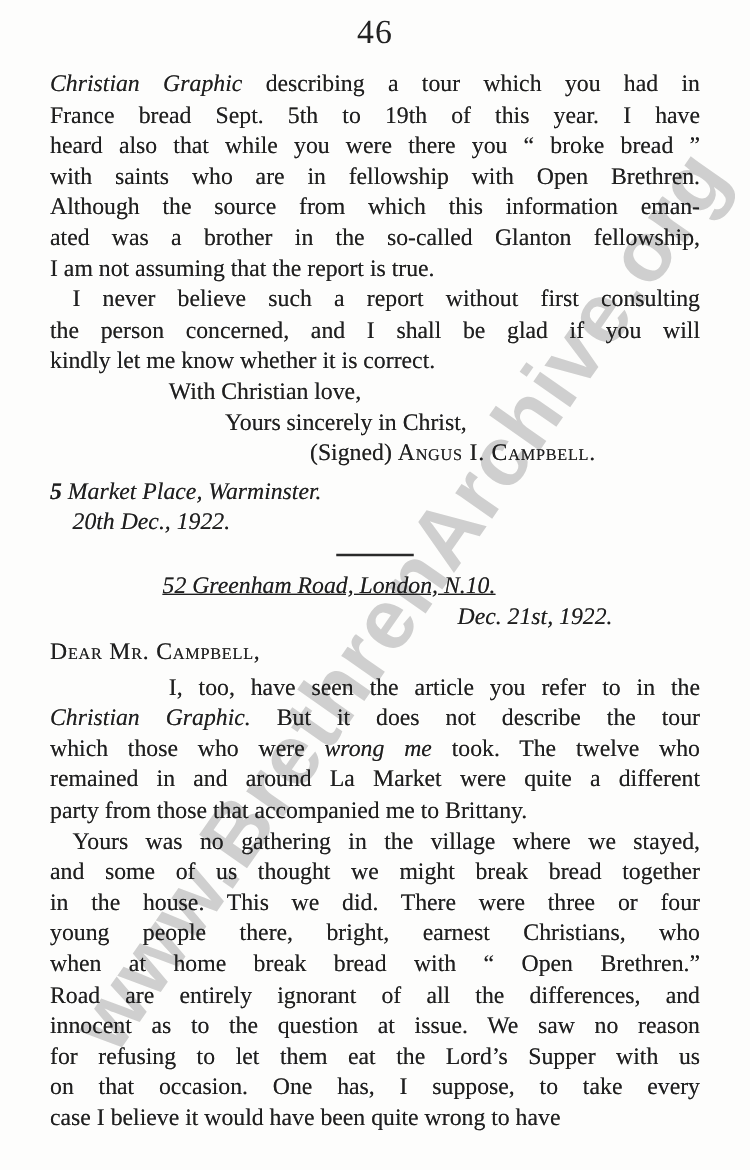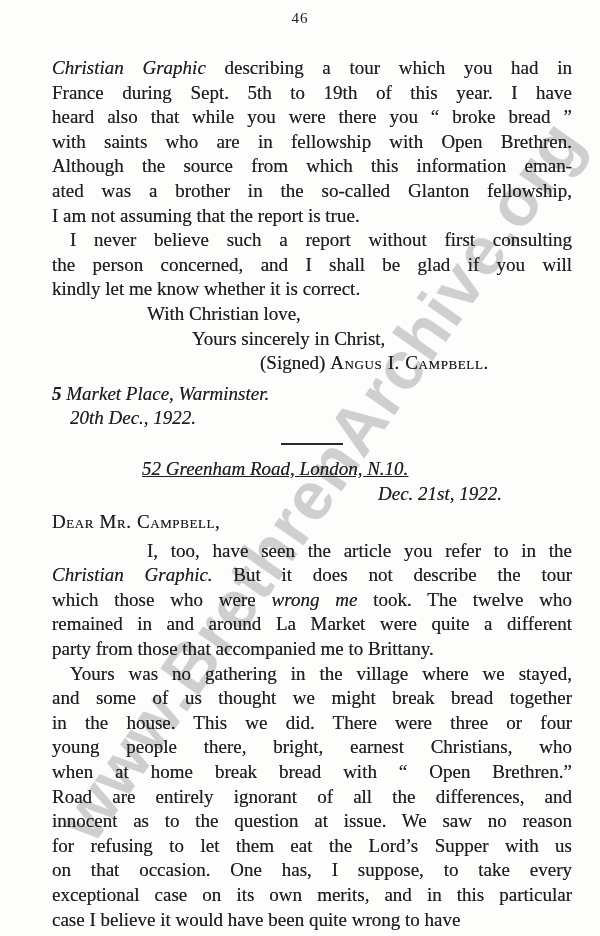--- a/index.html
+++ b/index.html
@@ -25,28 +25,28 @@
     white-space: nowrap;
     pointer-events: none;
     z-index: 0;
   }
   .page-number {
     position: absolute;
     top: 10px;
     left: 0;
     width: 100%;
     text-align: center;
-    font-size: 15px;
+    font-size: 27px;
     letter-spacing: 1px;
     color: #222;
     z-index: 1;
   }
   .content {
     position: absolute;
-    left: 52px;
+    left: 40px;
     top: 56px;
     width: 520px;
     z-index: 1;
     font-size: 19px;
     text-shadow: 0 0 0.4px rgba(40,40,40,0.7);
   }
   .block { margin: 0; }
   .line {
     line-height: 24.6px;
     white-space: normal;
@@ -72,21 +72,21 @@
 </style>
 </head>
 <body>
 
 <div class="page">
   <div class="watermark">www.BrethrenArchive.org</div>
   <div class="page-number">46</div>
   <div class="content">
       <div class="block">
         <div class="line a-j"><span class="s-i">Christian Graphic</span><span class="s-r"> describing a tour which you had in</span></div>
-        <div class="line a-j"><span class="s-r">France during Sept. 5th to 19th of this year.  I have</span></div>
+        <div class="line a-j"><span class="s-r">France bread Sept. 5th to 19th of this year.  I have</span></div>
         <div class="line a-j"><span class="s-r">heard also that while you were there you “ broke bread ”</span></div>
         <div class="line a-j"><span class="s-r">with saints who are in fellowship with Open Brethren.</span></div>
         <div class="line a-j"><span class="s-r">Although the source from which this information eman-</span></div>
         <div class="line a-j"><span class="s-r">ated was a brother in the so-called Glanton fellowship,</span></div>
         <div class="line a-l"><span class="s-r">I am not assuming that the report is true.</span></div>
       </div>
       <div class="block">
         <div class="line a-j" style="padding-left: 18px;"><span class="s-r">I never believe such a report without first consulting</span></div>
         <div class="line a-j"><span class="s-r">the person concerned, and I shall be glad if you will</span></div>
         <div class="line a-l"><span class="s-r">kindly let me know whether it is correct.</span></div>
@@ -120,17 +120,16 @@
       <div class="block">
         <div class="line a-j" style="padding-left: 18px;"><span class="s-r">Yours was no gathering in the village where we stayed,</span></div>
         <div class="line a-j"><span class="s-r">and some of us thought we might break bread together</span></div>
         <div class="line a-j"><span class="s-r">in the house.  This we did.  There were three or four</span></div>
         <div class="line a-j"><span class="s-r">young people there, bright, earnest Christians, who</span></div>
         <div class="line a-j"><span class="s-r">when at home break bread with “ Open Brethren.”</span></div>
         <div class="line a-j"><span class="s-r">Road are entirely ignorant of all the differences, and</span></div>
         <div class="line a-j"><span class="s-r">innocent as to the question at issue.  We saw no reason</span></div>
         <div class="line a-j"><span class="s-r">for refusing to let them eat the Lord’s Supper with us</span></div>
         <div class="line a-j"><span class="s-r">on that occasion.  One has, I suppose, to take every</span></div>
-        <div class="line a-j"><span class="s-r">exceptional case on its own merits, and in this particular</span></div>
         <div class="line a-l"><span class="s-r">case I believe it would have been quite wrong to have</span></div>
       </div>
     </div>
 </div>
 
 </body></html>

